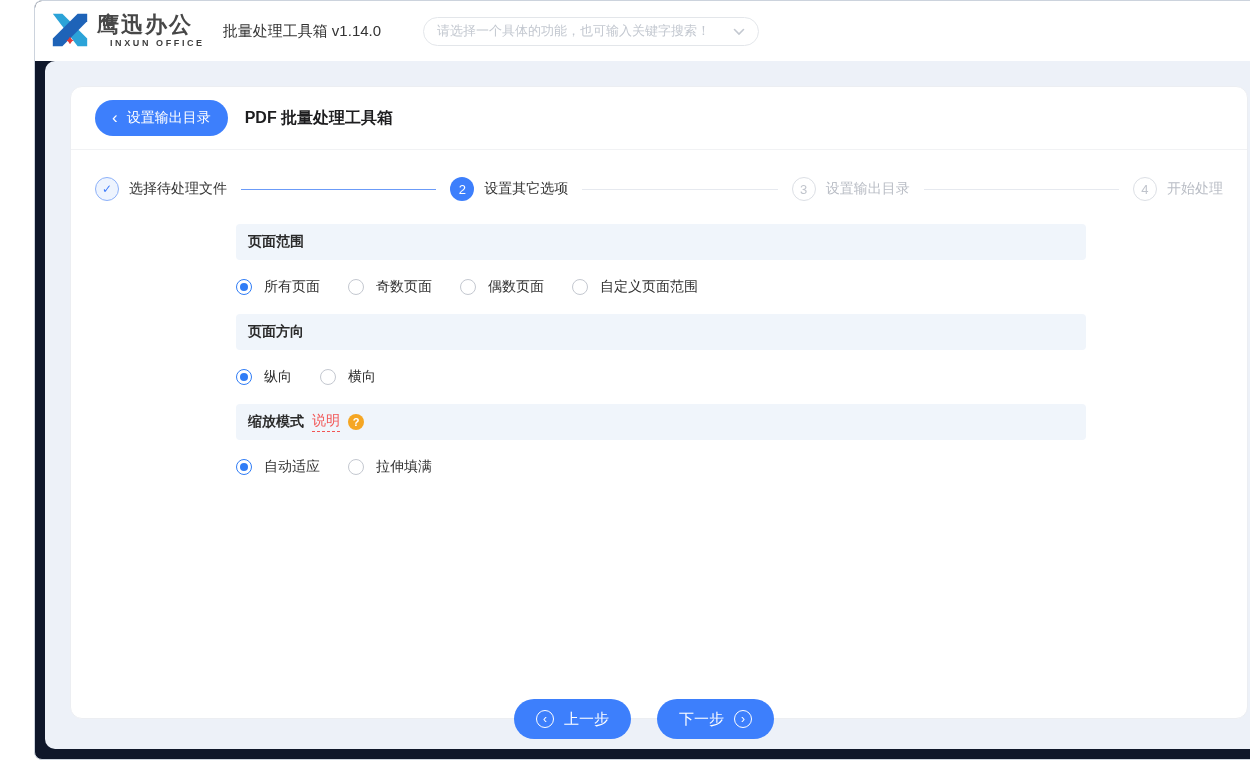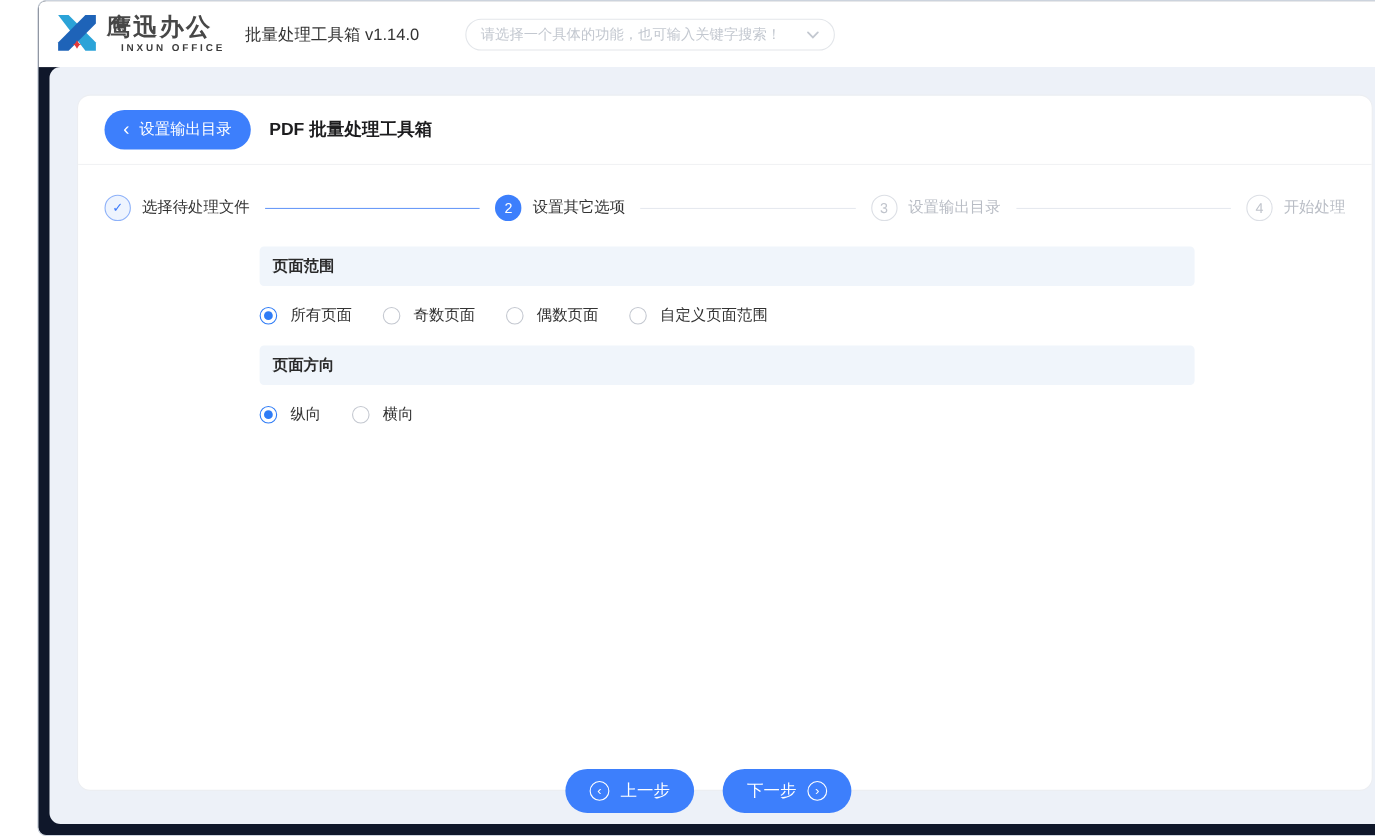--- a/index.html
+++ b/index.html
@@ -190,20 +190,37 @@
               <div class="opt">
                 <span class="radio sel"></span>
                 <span>纵向</span>
               </div>
               <div class="opt">
                 <span class="radio"></span>
                 <span>横向</span>
               </div>
             </div>
           </div>
+          <div class="sec">
+            <div class="sec-head">
+              <span class="sec-title">缩放模式</span>
+              <span class="help-link">说明</span>
+              <span class="help-q">?</span>
+            </div>
+            <div class="opts">
+              <div class="opt">
+                <span class="radio sel"></span>
+                <span>自动适应</span>
+              </div>
+              <div class="opt">
+                <span class="radio"></span>
+                <span>拉伸填满</span>
+              </div>
+            </div>
+          </div>
         </div>
     </div>
 
     <div class="footer-btns">
       <button class="fbtn">
         <span class="circ-ic">‹</span>
         <span>上一步</span>
       </button>
       <button class="fbtn">
         <span>下一步</span>

